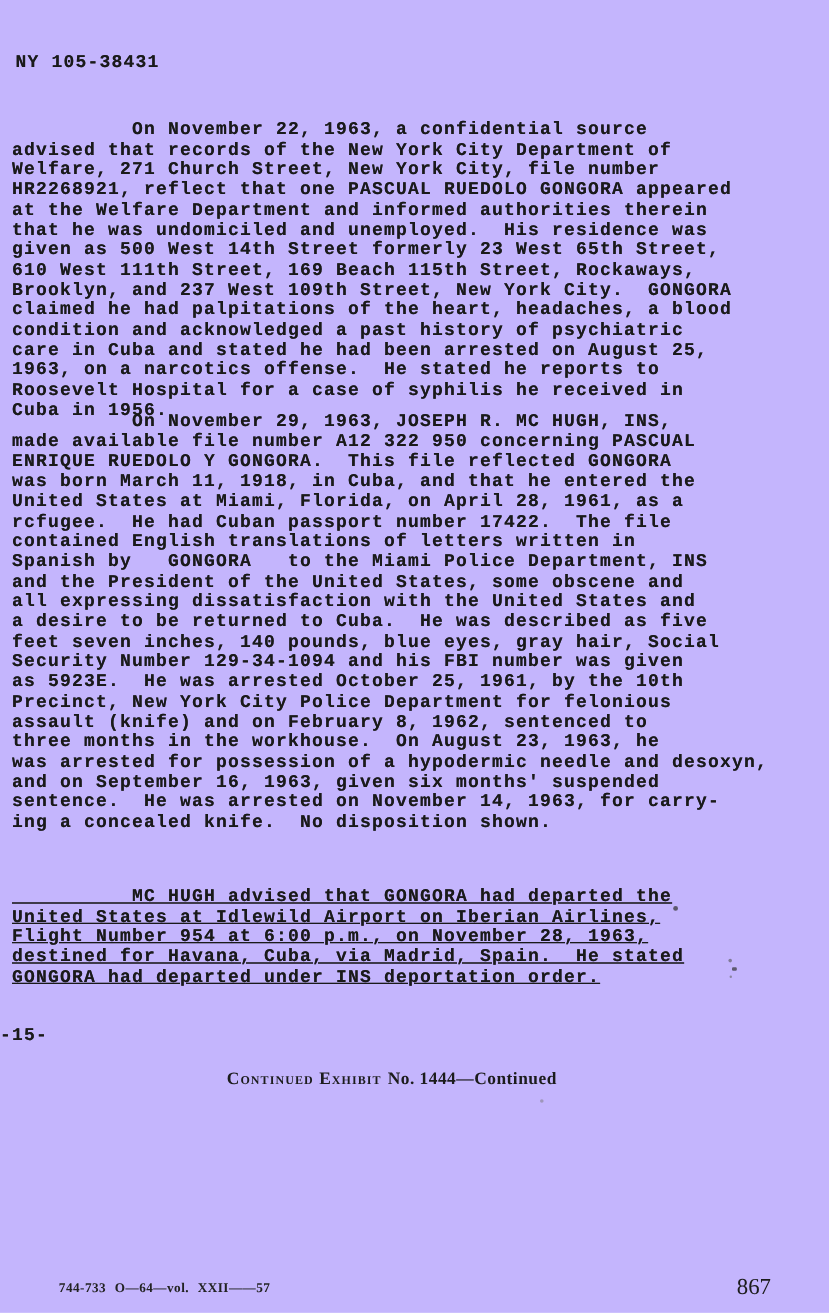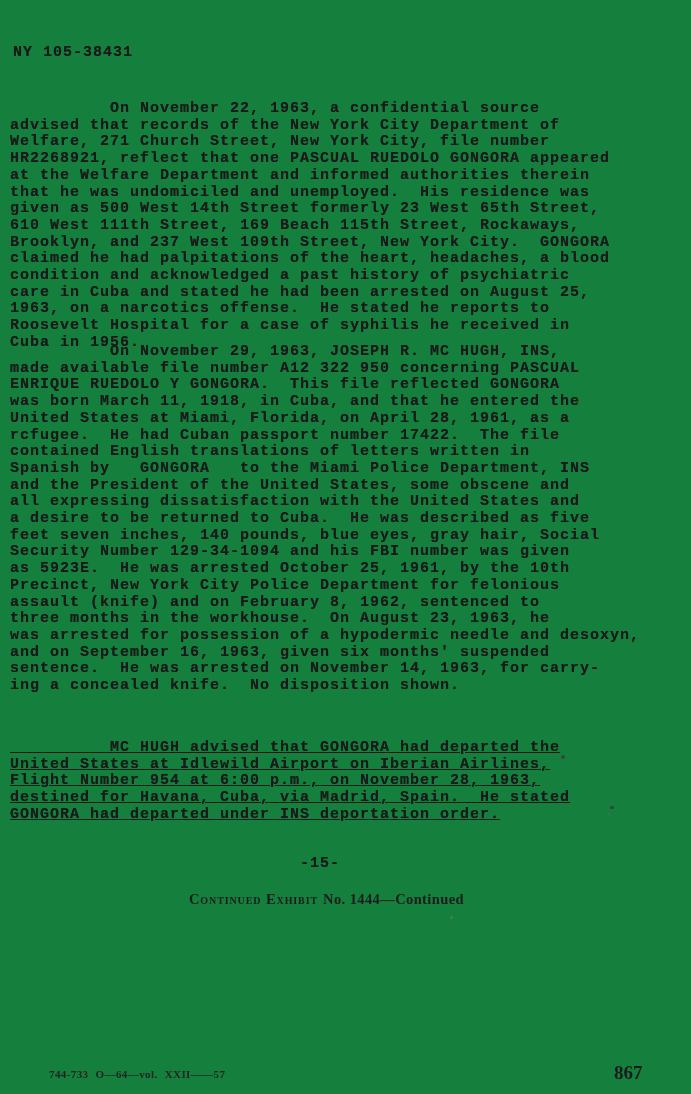--- a/index.html
+++ b/index.html
@@ -1,39 +1,39 @@
 <!DOCTYPE html>
 <html><head>
 <meta charset="utf-8">
 <style>
   html, body { margin: 0; padding: 0; }
   .page {
     position: relative;
     width: 691px;
     height: 1094px;
-    background: #15803d;
+    background: #c4b5fd;
     overflow: hidden;
     font-family: "Liberation Mono", monospace;
   }
   .typewriter {
     position: absolute;
     font-family: "Liberation Mono", monospace;
     font-weight: 700;
     font-size: 15px;
     line-height: 16.7px;
     letter-spacing: 1px;
     color: #1a1a1a;
     white-space: pre;
     text-shadow: 0 0 0.5px rgba(26,26,26,0.75);
   }
   .para { left: 10px; width: 675px; }
   .file-header { left: 13px; top: 45px; }
   .page-num-center {
     left: 0; top: 856px; width: 640px;
-    text-align: center;
+    text-align: left;
   }
   .caption {
     position: absolute;
     left: 0; top: 891px; width: 653px;
     text-align: center;
     font-family: "Liberation Serif", serif;
     font-size: 14.5px;
     font-weight: 600;
     color: #1c1c1c;
     letter-spacing: 0.4px;
@@ -51,21 +51,21 @@
     letter-spacing: 0.4px;
     word-spacing: 4px;
     white-space: pre;
     margin-left: 32px;
   }
   .book-page {
     position: absolute;
     left: 614px; top: 1062px;
     font-family: "Liberation Serif", serif;
     font-size: 19px;
-    font-weight: 700;
+    font-weight: 400;
     color: #1b1b1b;
   }
   .speck { position: absolute; border-radius: 50%; }
   .sp1 { left: 561px; top: 755px; width: 4px; height: 4px; background: #3a3a3a; opacity: .75; }
   .sp2 { left: 607px; top: 799px; width: 3px; height: 3px; background: #555; opacity: .6; }
   .sp3 { left: 610px; top: 806px; width: 4px; height: 3px; background: #333; opacity: .7; border-radius: 1px; }
   .sp4 { left: 608px; top: 813px; width: 2px; height: 2px; background: #666; opacity: .6; }
   .sp5 { left: 450px; top: 916px; width: 3px; height: 3px; background: #777; opacity: .5; }
 </style>
 </head>

